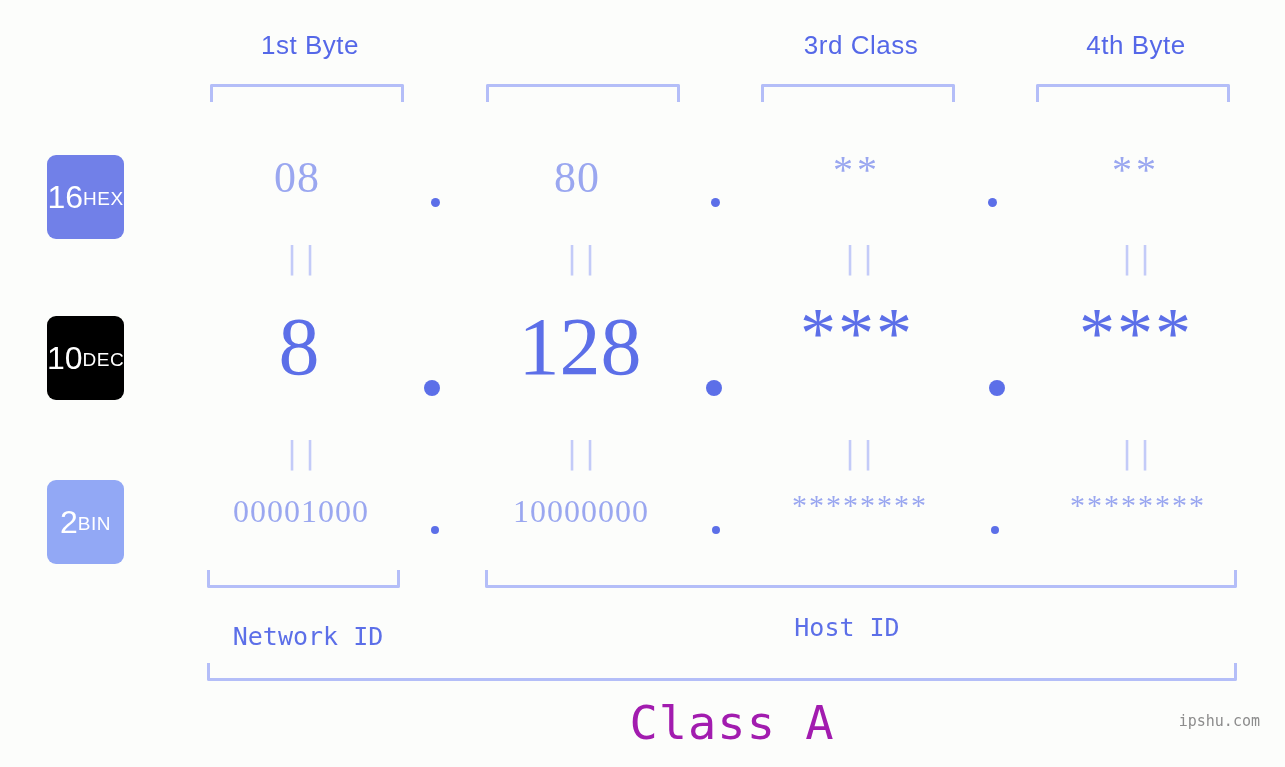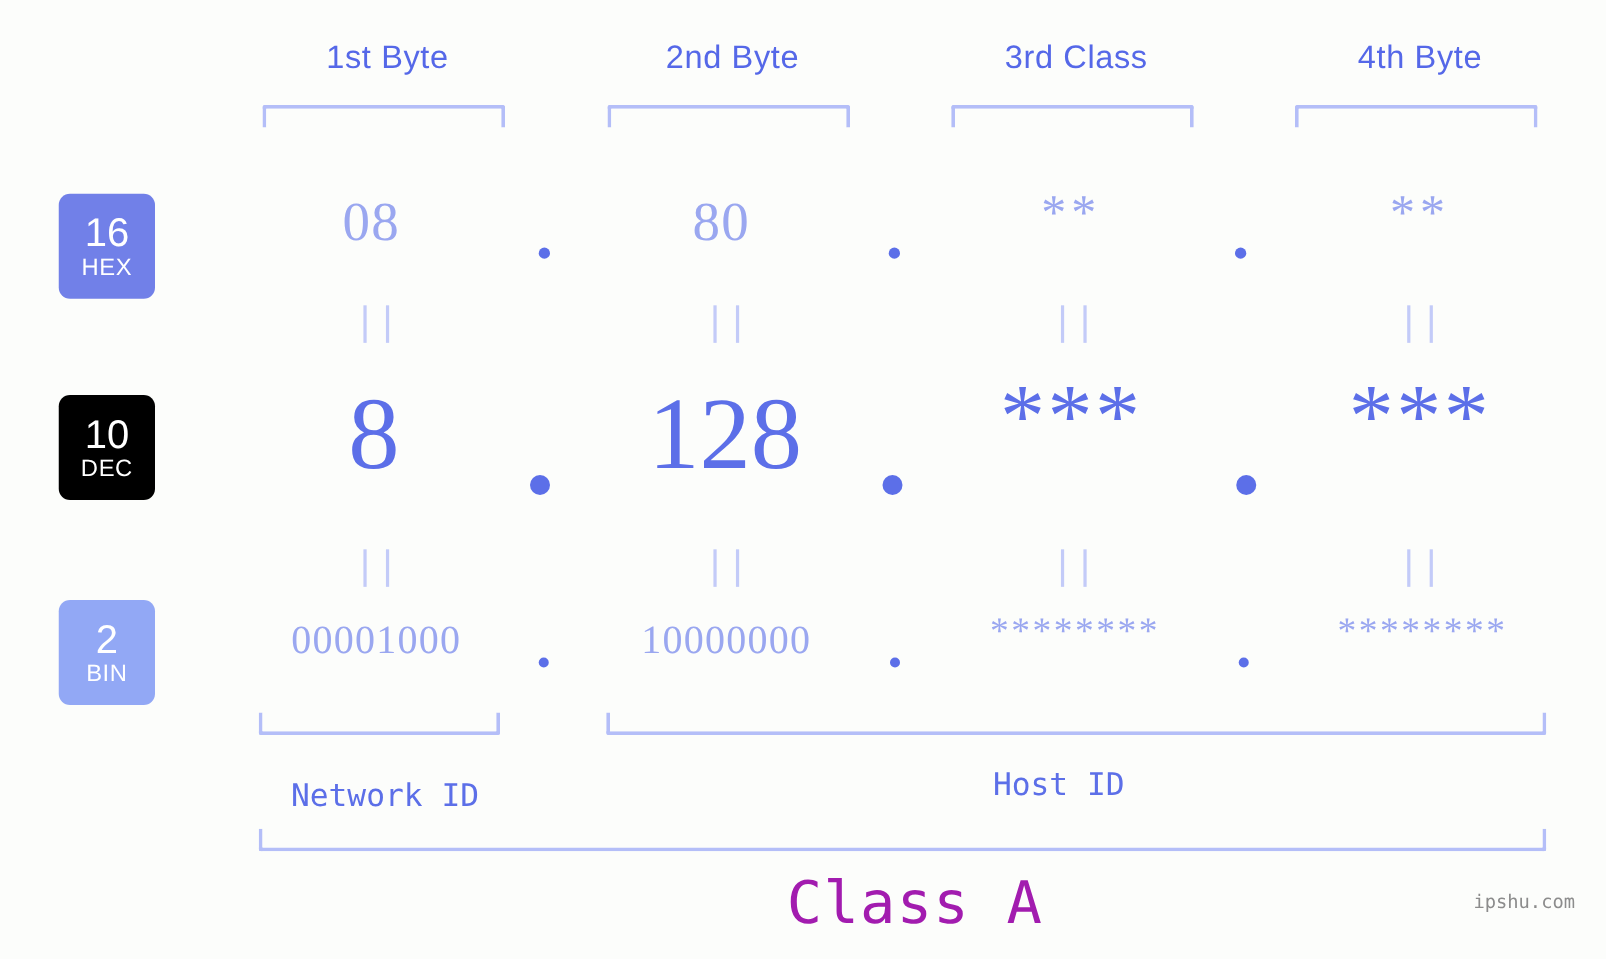--- a/index.html
+++ b/index.html
@@ -45,21 +45,20 @@
   }
 
   
   .badge {
     position: absolute;
     left: 47px;
     width: 77px;
     height: 84px;
     border-radius: 9px;
     display: flex;
-    flex-direction: column;
     align-items: center;
     justify-content: center;
     color: #ffffff;
     font-family: "Liberation Sans", sans-serif;
     line-height: 1;
   }
   .badge .num {
     font-size: 32px;
     font-weight: 400;
     letter-spacing: 0px;
@@ -176,21 +175,20 @@
     color: #8c8c8c;
     white-space: nowrap;
   }
 </style>
 </head>
 <body>
 
 <div id="stage">
 
   <div class="byte-header" style="left:210px;">1st Byte</div>
-  <div class="byte-header" style="left:486px;">2nd Byte</div>
   <div class="byte-header" style="left:761px;">3rd Class</div>
   <div class="byte-header" style="left:1036px;">4th Byte</div>
 
   <div class="top-bracket" style="left:210px; width:194px;"></div>
   <div class="top-bracket" style="left:486px; width:194px;"></div>
   <div class="top-bracket" style="left:761px; width:194px;"></div>
   <div class="top-bracket" style="left:1036px; width:194px;"></div>
 
   <div class="badge badge-hex">
     <span class="num">16</span>

